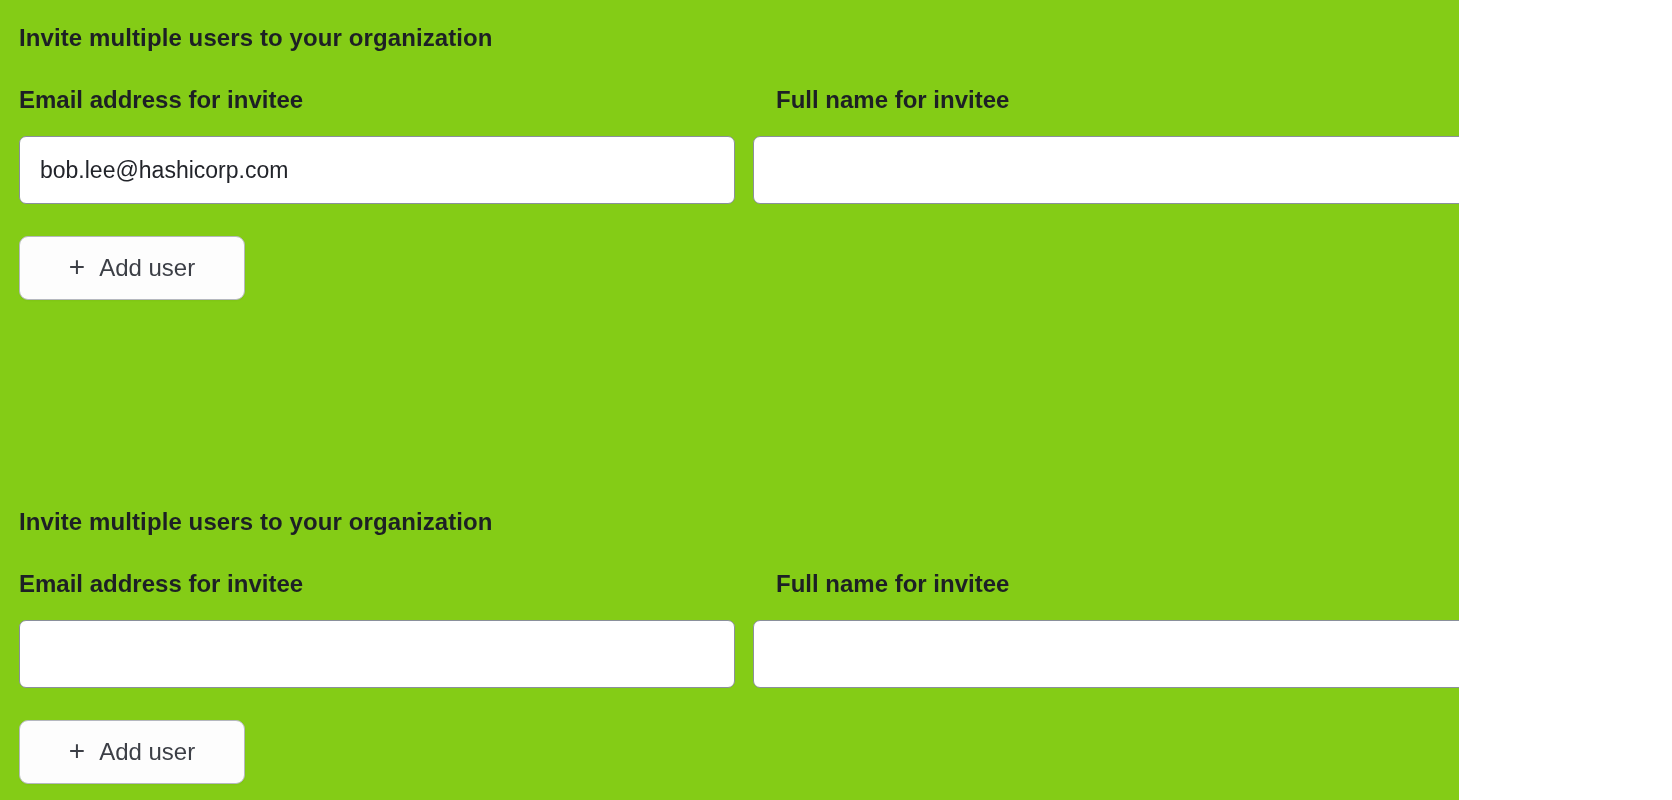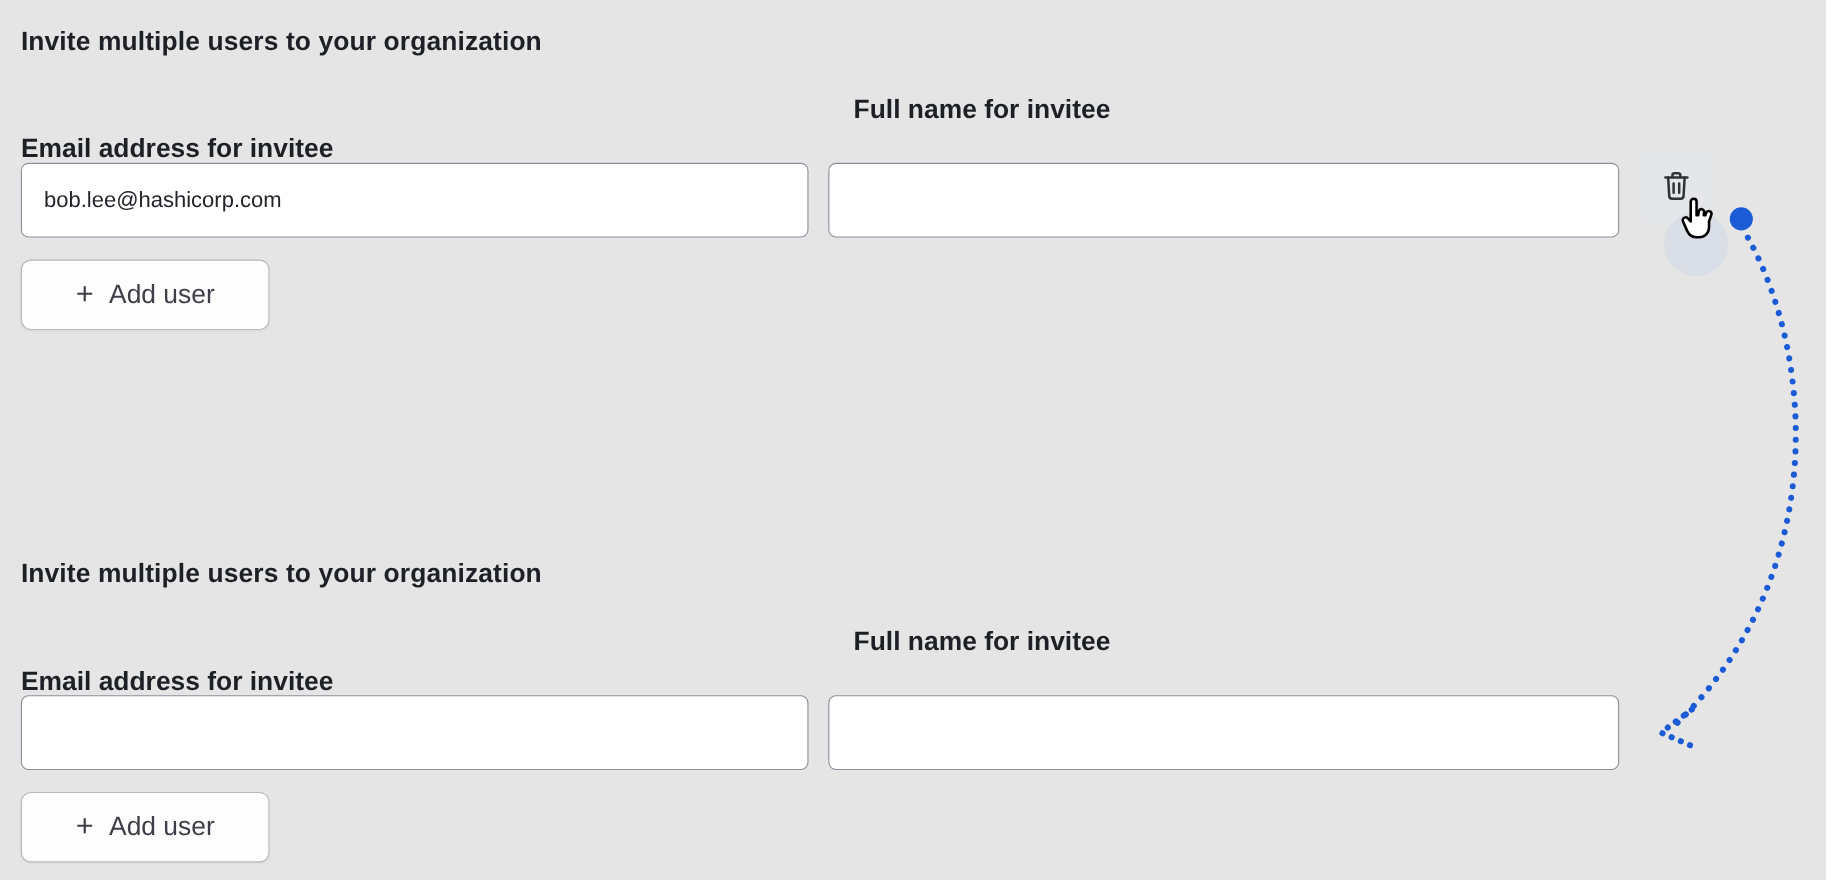--- a/index.html
+++ b/index.html
@@ -3,23 +3,23 @@
 <meta charset="utf-8">
 <style>
   * { margin: 0; padding: 0; box-sizing: border-box; }
   html, body { background: #ffffff; }
   body {
     font-family: "Liberation Sans", "DejaVu Sans", sans-serif;
     color: #1d2025;
   }
   .page {
     position: relative;
-    width: 1660px;
+    width: 1459px;
     height: 800px;
-    background: #e5e5e5;
+    background: #84cc16;
     overflow: hidden;
   }
   .invite-form {
     position: absolute;
     left: 0;
     width: 1672px;
     height: 310px;
   }
   .form-heading {
     position: absolute;
@@ -30,35 +30,34 @@
     color: #1d2025;
     letter-spacing: 0.1px;
   }
   .field-label {
     position: absolute;
     top: 62px;
     font-size: 24px;
     font-weight: 700;
     color: #1d2025;
   }
-  .label-email { left: 19px; margin-top: 36px; }
+  .label-email { left: 19px; }
   .label-name  { left: 776px; }
   .text-input {
     position: absolute;
     top: 112px;
     height: 68px;
     border: 1px solid #8a909b;
     border-radius: 7px;
     background: #ffffff;
     font-family: "Liberation Sans", "DejaVu Sans", sans-serif;
-    font-size: 20px;
+    font-size: 23px;
     color: #22242a;
     padding: 0 20px;
     outline: none;
-    margin-top: 12px;
   }
   .input-email { left: 19px;  width: 716px; }
   .input-name  { left: 753px; width: 719px; }
   .trash-button {
     position: absolute;
     left: 1489px;
     top: 112px;
     width: 70px;
     height: 68px;
     background: #e4e6e9;

